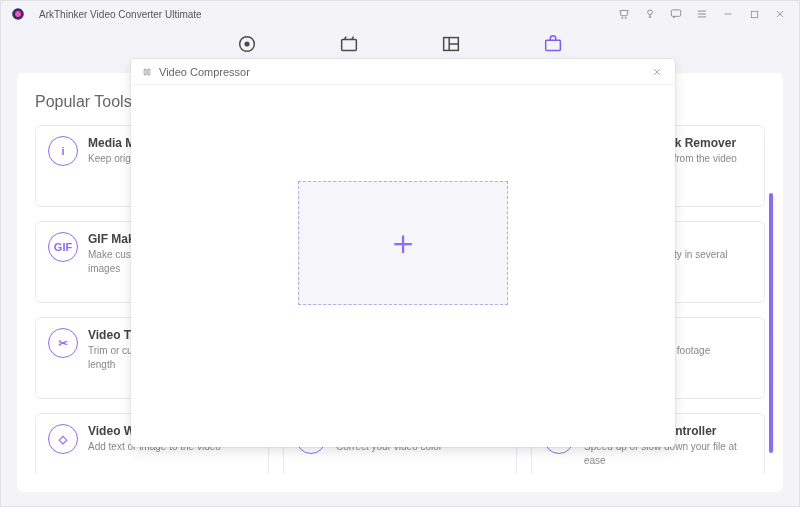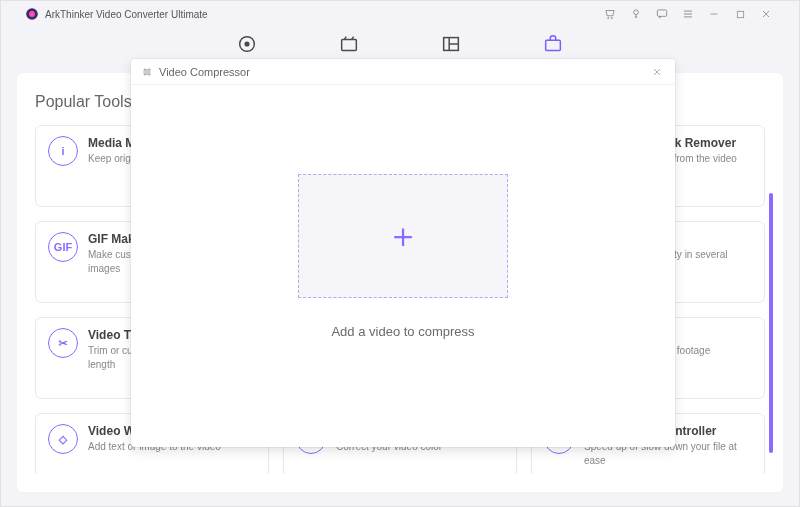--- a/index.html
+++ b/index.html
@@ -9,22 +9,23 @@
   background: #f4f4f8;
   font-family: -apple-system, "Segoe UI", sans-serif;
   position: relative;
   overflow: hidden;
   border: 1px solid #e0e0e5;
 }
 .titlebar {
   height: 26px;
   display: flex;
   align-items: center;
-  padding: 0 24px;
+  padding: 0 10px;
   background: #f4f4f8;
+  gap: 8px;
 }
 .titlebar .logo {
   width: 14px; height: 14px; margin-right: 6px;
 }
 .titlebar .title { font-size: 10px; color: #555; flex: 1; }
 .titlebar .win-icons { display: flex; gap: 8px; align-items: center; }
 .titlebar .win-icons span { width: 18px; height: 18px; display:flex; align-items:center; justify-content:center; color:#777; cursor:pointer; }
 .toolbar {
   display: flex; justify-content: center; gap: 80px;
   padding: 6px 0 10px 0;
@@ -325,16 +326,15 @@
       <span class="mclose">
         <svg width="12" height="12" viewBox="0 0 24 24" stroke="#999" stroke-width="1.6">
             <path d="M6 6l12 12M18 6l-12 12"></path>
           </svg>
       </span>
     </div>
     <div class="modal-body">
       <div class="dropzone">
         <span class="plus">＋</span>
       </div>
-      <div class="hint">Add a video to compress</div>
     </div>
   </div>
 </div>
 
 </body></html>

